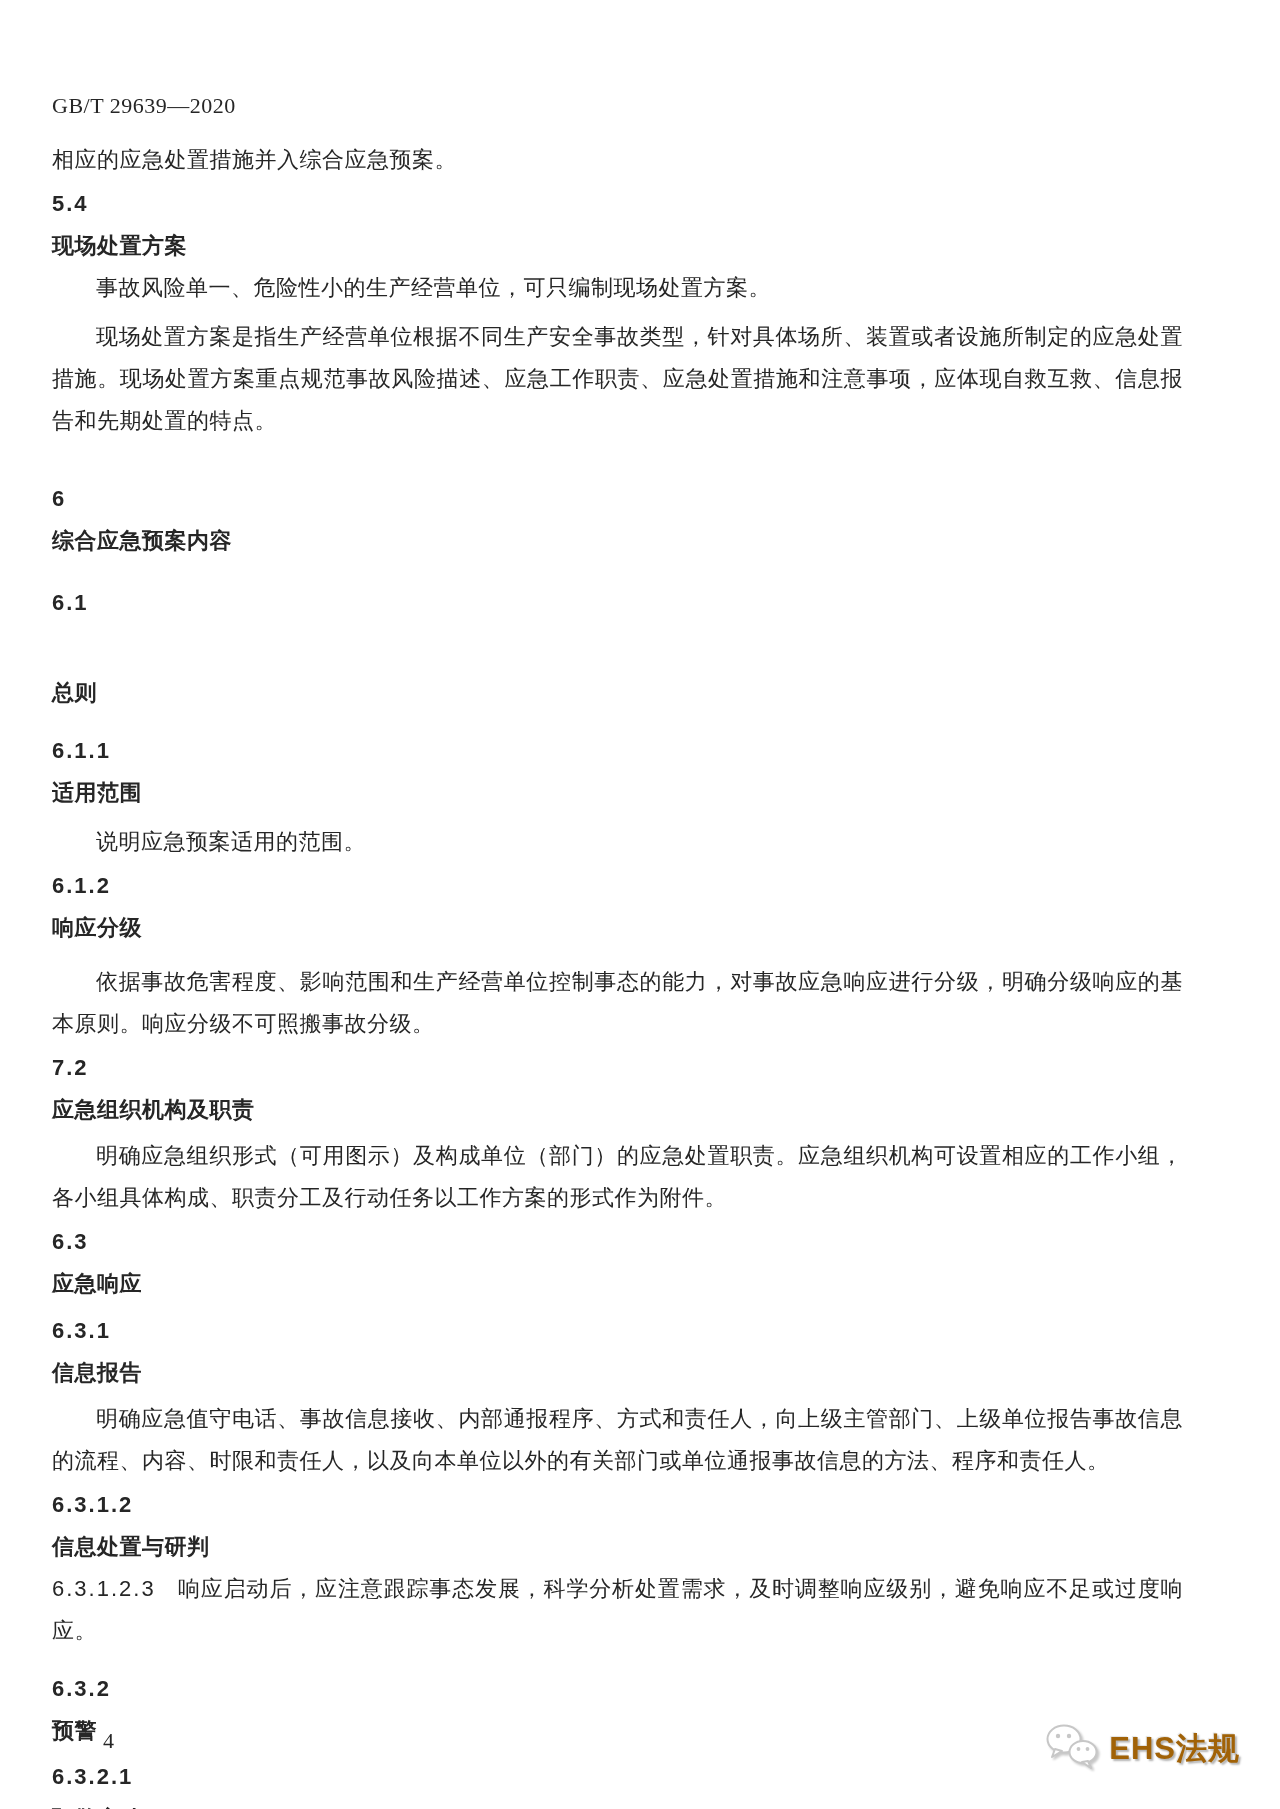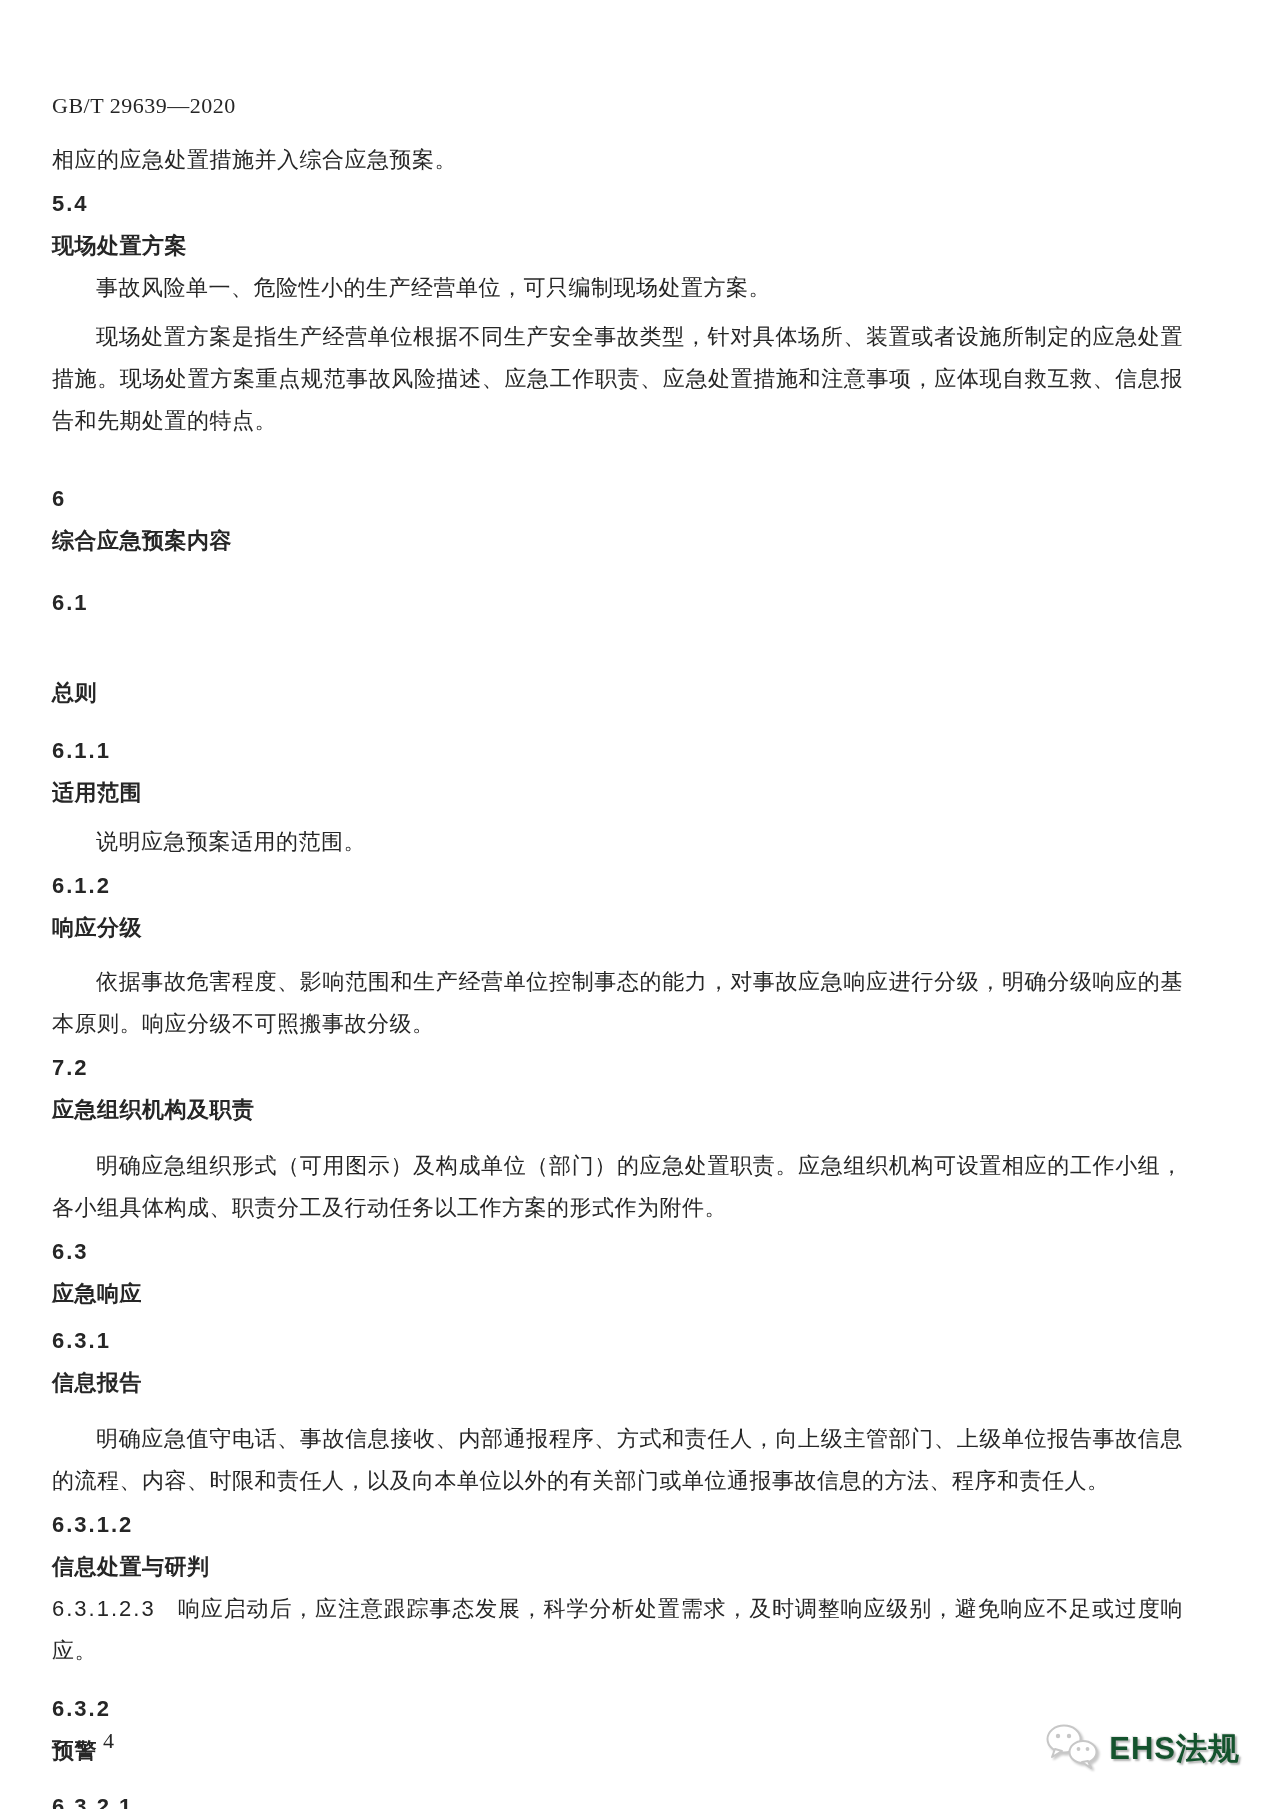--- a/index.html
+++ b/index.html
@@ -53,21 +53,21 @@
   }
   .runin .cnum {
     font-family: "Liberation Sans", "DejaVu Sans", sans-serif;
     letter-spacing: 2px;
     margin-right: 1em;
   }
   
   .mt2  { margin-top: 2px; }
   .mt5  { margin-top: 5px; }
   .mt7  { margin-top: 7px; }
-  .mt10 { margin-top: 14px; }
+  .mt10 { margin-top: 4px; }
   .mt12 { margin-top: 12px; }
   .mt16 { margin-top: 16px; }
   .mt20 { margin-top: 20px; gap: 48px; }
   .mt36 { margin-top: 36px; }
   .page-number {
     position: absolute;
     left: 103px;
     top: 1728px;
     font-size: 22px;
     font-family: "Liberation Serif", "DejaVu Serif", serif;
@@ -78,21 +78,21 @@
     right: 40px;
     top: 1722px;
     display: flex;
     align-items: center;
     gap: 8px;
   }
   .watermark .wm-text {
     font-family: "Liberation Sans", "DejaVu Sans", sans-serif;
     font-size: 31px;
     font-weight: bold;
-    color: #14532d;
+    color: #a16207;
     text-shadow: 2px 2px 2px #b3b3b3, -1px -1px 1px #e3e3e3;
     letter-spacing: 1px;
   }
   .wm-icon { filter: drop-shadow(2px 2px 1px #c9c9c9); }
 </style>
 </head>
 <body>
 
 <div class="page">
 

